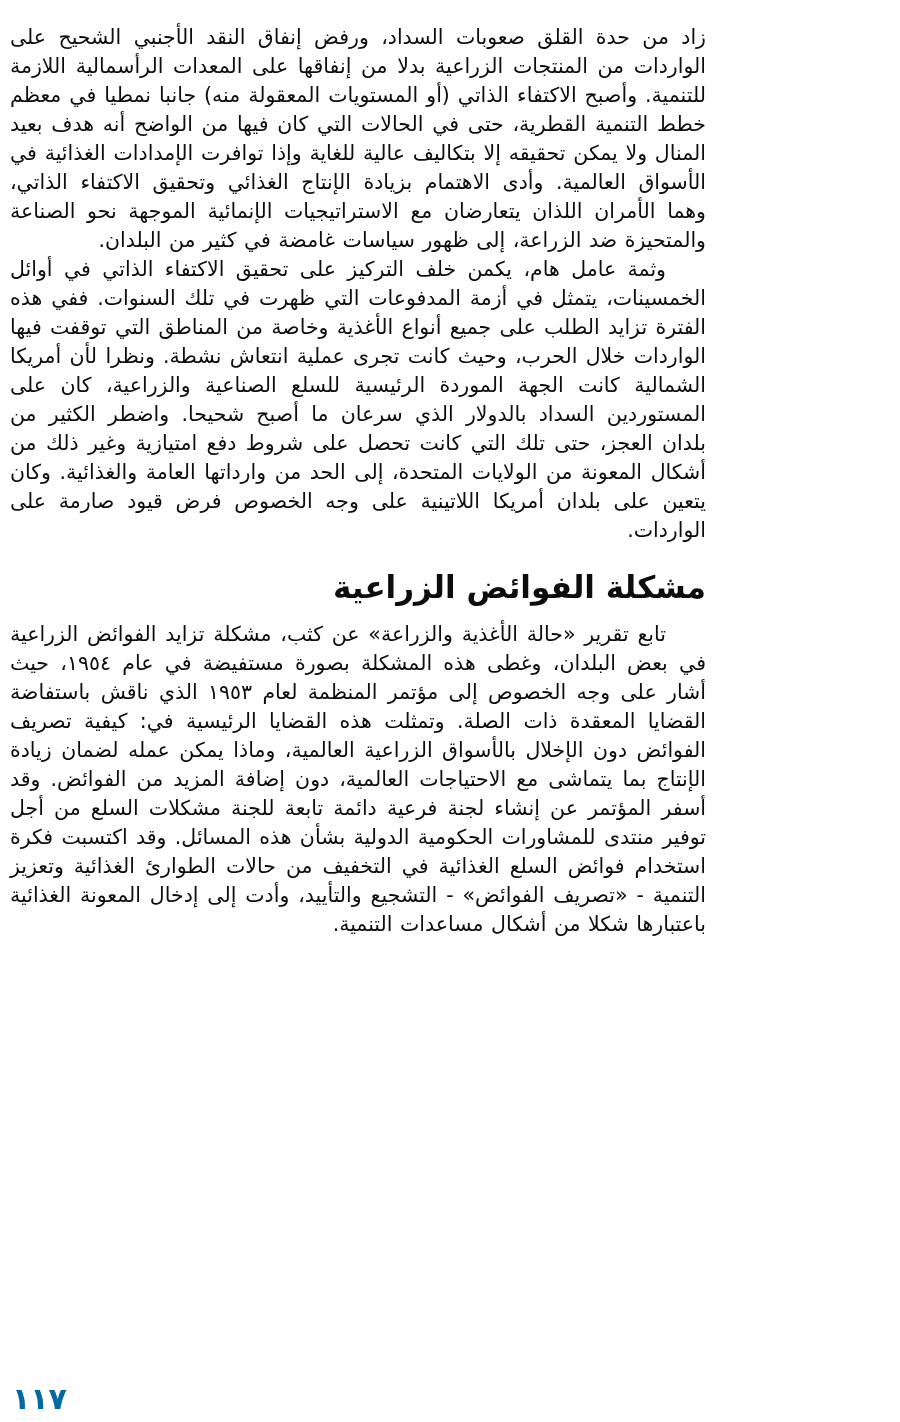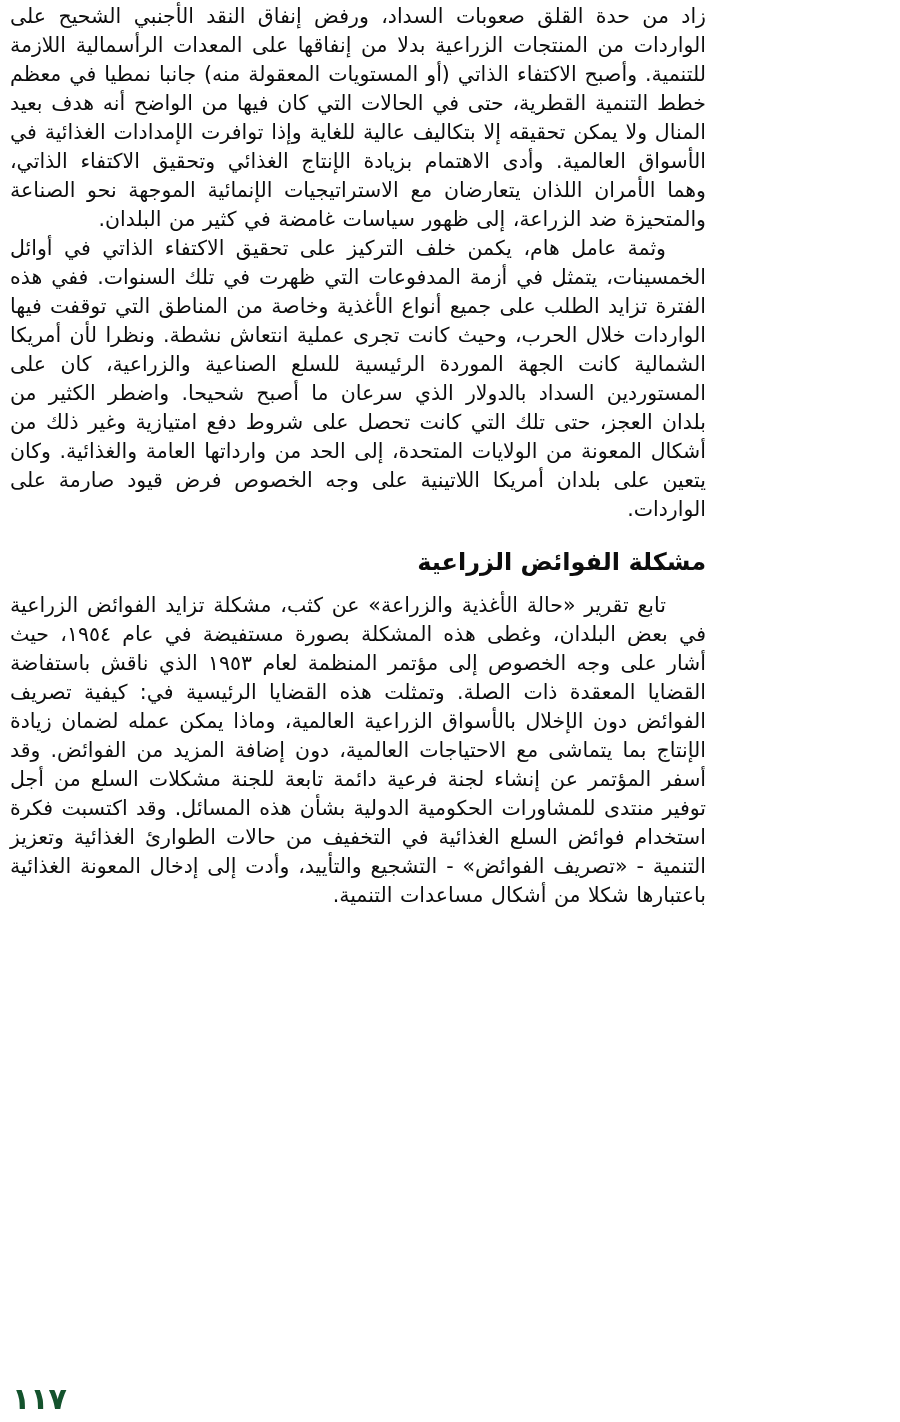--- a/index.html
+++ b/index.html
@@ -13,49 +13,50 @@
       position: relative;
       font-family: "DejaVu Sans", sans-serif;
       color: #0d0d0d;
       overflow: hidden;
     }
     .page {
       direction: rtl;
       padding: 2px 10px 0 10px;
       box-sizing: border-box;
       width: 716px;
+      margin-top: 21px;
     }
     .page p {
       margin: 0;
       font-size: 20.5px;
       line-height: 29px;
       text-align: justify;
       text-justify: inter-word;
       word-spacing: 1px;
       letter-spacing: 0.2px;
     }
     .page p.indent {
       text-indent: 40px;
     }
     .section-heading {
       margin: 24px 0 14px 0;
-      font-size: 24px;
+      font-size: 31px;
       font-weight: bold;
       text-align: right;
       line-height: 1.2;
     }
     .pageno {
       position: absolute;
       bottom: 6px;
       left: 12px;
       direction: rtl;
       font-size: 30px;
       font-weight: bold;
       letter-spacing: 1px;
-      color: #14532d;
+      color: #0369a1;
     }
   </style>
 </head>
 <body>
 
 <div class="page">
   <p>زاد من حدة القلق صعوبات السداد، ورفض إنفاق النقد الأجنبي الشحيح على الواردات من المنتجات الزراعية بدلا من إنفاقها على المعدات الرأسمالية اللازمة للتنمية. وأصبح الاكتفاء الذاتي (أو المستويات المعقولة منه) جانبا نمطيا في معظم خطط التنمية القطرية، حتى في الحالات التي كان فيها من الواضح أنه هدف بعيد المنال ولا يمكن تحقيقه إلا بتكاليف عالية للغاية وإذا توافرت الإمدادات الغذائية في الأسواق العالمية. وأدى الاهتمام بزيادة الإنتاج الغذائي وتحقيق الاكتفاء الذاتي، وهما الأمران اللذان يتعارضان مع الاستراتيجيات الإنمائية الموجهة نحو الصناعة والمتحيزة ضد الزراعة، إلى ظهور سياسات غامضة في كثير من البلدان.</p>
 
   <p class="indent">وثمة عامل هام، يكمن خلف التركيز على تحقيق الاكتفاء الذاتي في أوائل الخمسينات، يتمثل في أزمة المدفوعات التي ظهرت في تلك السنوات. ففي هذه الفترة تزايد الطلب على جميع أنواع الأغذية وخاصة من المناطق التي توقفت فيها الواردات خلال الحرب، وحيث كانت تجرى عملية انتعاش نشطة. ونظرا لأن أمريكا الشمالية كانت الجهة الموردة الرئيسية للسلع الصناعية والزراعية، كان على المستوردين السداد بالدولار الذي سرعان ما أصبح شحيحا. واضطر الكثير من بلدان العجز، حتى تلك التي كانت تحصل على شروط دفع امتيازية وغير ذلك من أشكال المعونة من الولايات المتحدة، إلى الحد من وارداتها العامة والغذائية. وكان يتعين على بلدان أمريكا اللاتينية على وجه الخصوص فرض قيود صارمة على الواردات.</p>
 

